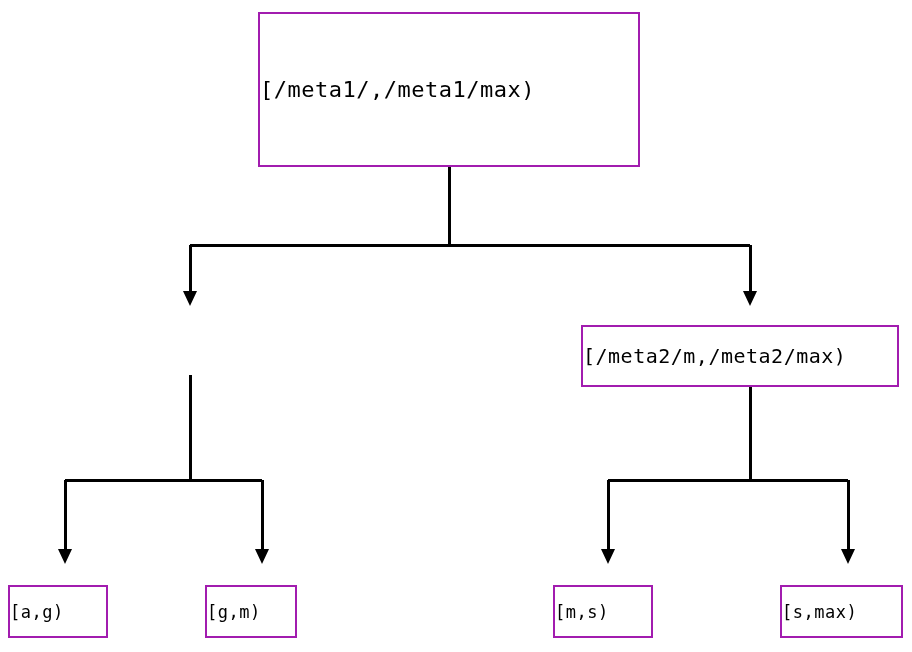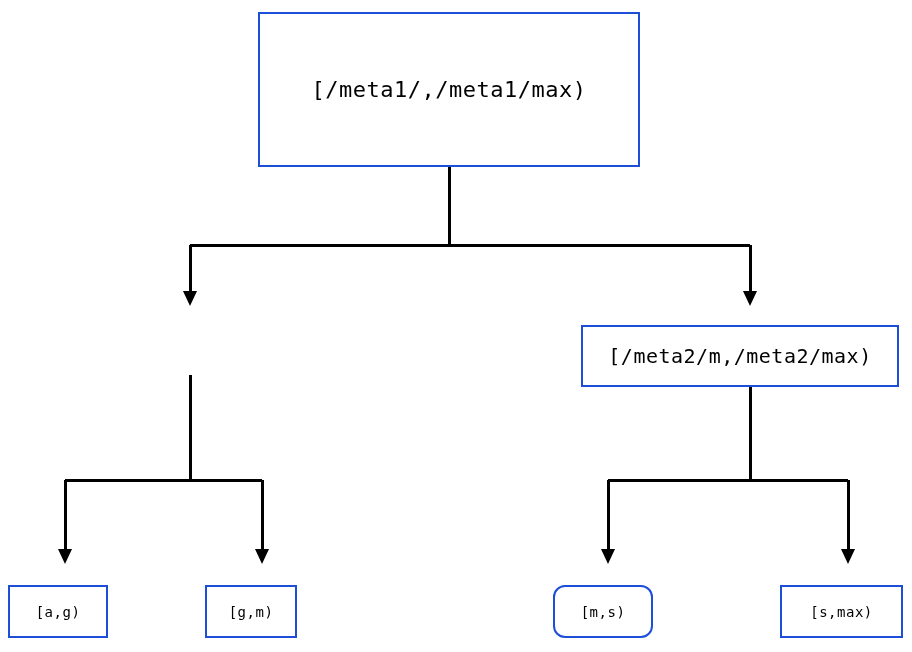--- a/index.html
+++ b/index.html
@@ -23,24 +23,24 @@
     left: 0;
     top: 0;
     width: 912px;
     height: 652px;
     pointer-events: none;
   }
   .node {
     position: absolute;
     box-sizing: border-box;
     background: #ffffff;
-    border: 2px solid #1d4ed8;
+    border: 2px solid #a21caf;
     display: flex;
     align-items: center;
-    justify-content: center;
+    justify-content: flex-start;
     z-index: 2;
   }
   .node-label {
     font-family: "DejaVu Sans Mono", "Liberation Mono", monospace;
     color: #000000;
     white-space: pre;
     letter-spacing: 0.5px;
   }
   
   .node-root {
@@ -68,25 +68,25 @@
   .node-mid-left .node-label,
   .node-mid-right .node-label {
     font-size: 20px;
   }
   
   .node-leaf {
     height: 53px;
     top: 585px;
   }
   .node-leaf .node-label {
-    font-size: 14px;
+    font-size: 17px;
   }
   .leaf-ag    { left: 8px;   width: 100px; }
   .leaf-gm    { left: 205px; width: 92px; }
-  .leaf-ms    { left: 553px; width: 100px; border-radius: 12px; }
+  .leaf-ms    { left: 553px; width: 100px; }
   .leaf-smax  { left: 780px; width: 123px; }
 </style>
 </head>
 <body>
 
 <div id="diagram-canvas">
 
   <svg id="connector-layer" viewBox="0 0 912 652" width="912" height="652" xmlns="http://www.w3.org/2000/svg">
     <g stroke="#000000" stroke-width="3" fill="none" shape-rendering="crispEdges">
 

